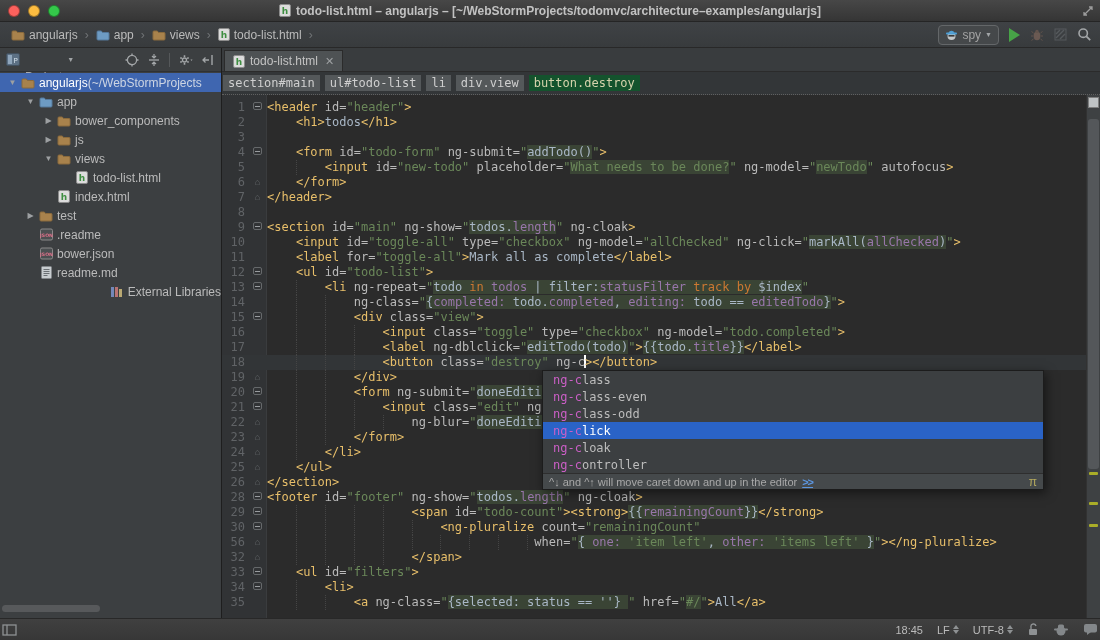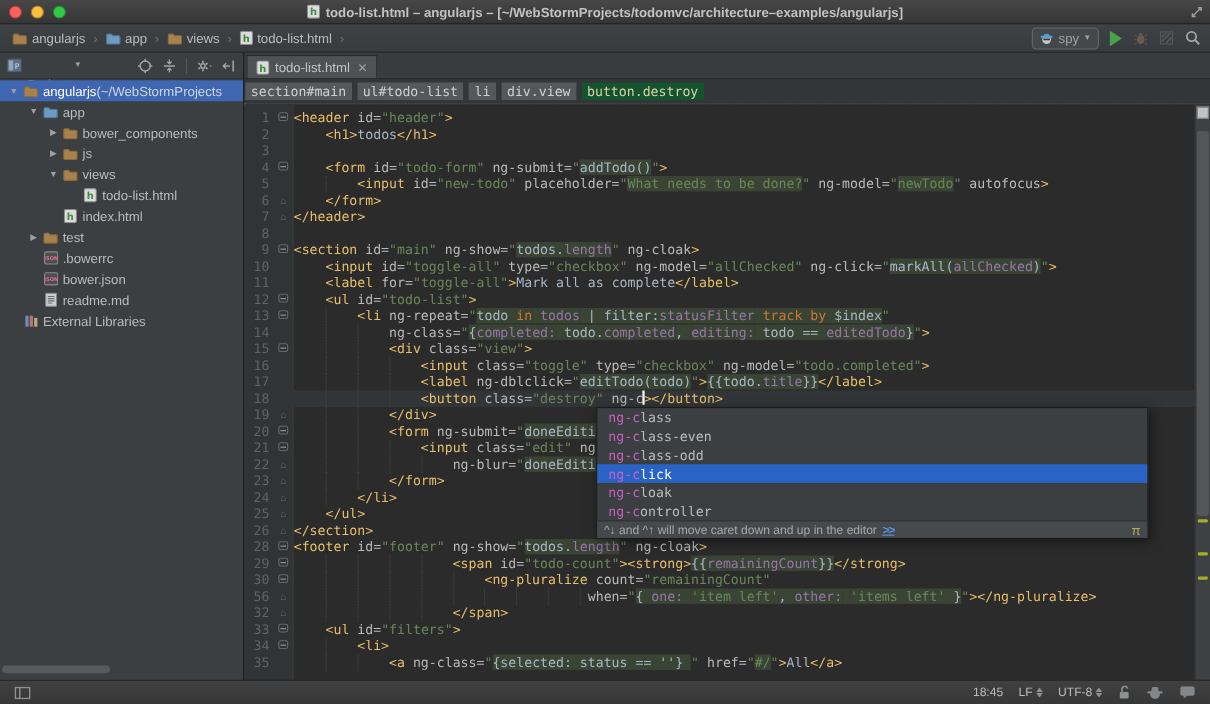--- a/index.html
+++ b/index.html
@@ -97,21 +97,21 @@
   .hint-pi { margin-left:auto; color:#B4A95E; font-size:12px; }
 
   
   .vtrack { position:absolute; right:0; top:0; bottom:0; width:14px; background:#3E4143; border-left:1px solid #323232; }
   .indicator-sq { position:absolute; top:2px; right:1px; width:11px; height:11px; background:#BFC3C5; border:1px solid #7E7E7E; }
   .vthumb { position:absolute; top:24px; right:1px; width:11px; height:350px; background:#54575A; border-radius:3px; }
   .stripe-mark { position:absolute; right:2px; width:9px; height:3px; background:#AAAD28; border-radius:1px; }
 
   
   .statusbar { height:22px; flex:0 0 22px; background:linear-gradient(#404040,#373737); border-top:1px solid #282828;
-    display:flex; align-items:center; padding:0 13px; gap:14px; font-size:11px; color:#BBBBBB; }
+    display:flex; align-items:center; padding:0 2px; gap:14px; font-size:11px; color:#BBBBBB; }
   .sb-right { margin-left:auto; display:flex; align-items:center; gap:14px; }
   .sb-widget { display:flex; align-items:center; gap:3px; }
   .updown { display:inline-flex; flex-direction:column; gap:1px; }
   .updown i { display:block; width:0; height:0; border-left:3px solid transparent; border-right:3px solid transparent; }
   .updown .u { border-bottom:4px solid #8E9193; }
   .updown .d { border-top:4px solid #8E9193; }
 
   svg { display:block; }
 </style>
 </head>
@@ -339,21 +339,21 @@
             <span class="tree-label">test</span>
           </div>
           <div class="tree-row" style="padding-left: 24px;">
             <span class="chev"></span>
             <span class="t-icon">
               <svg width="13" height="13">
                 <rect x="0.5" y="1" width="12" height="11" rx="1.5" fill="#4B4F51" stroke="#8A8A8A"></rect>
                 <text x="6.5" y="8.6" font-size="4.6" font-family="DejaVu Sans, sans-serif" font-weight="bold" fill="#E0708A" text-anchor="middle">JSON</text>
               </svg>
             </span>
-            <span class="tree-label">.bowerrc</span>
+            <span class="tree-label">.readme</span>
           </div>
           <div class="tree-row" style="padding-left: 24px;">
             <span class="chev"></span>
             <span class="t-icon">
               <svg width="13" height="13">
                 <rect x="0.5" y="1" width="12" height="11" rx="1.5" fill="#4B4F51" stroke="#8A8A8A"></rect>
                 <text x="6.5" y="8.6" font-size="4.6" font-family="DejaVu Sans, sans-serif" font-weight="bold" fill="#E0708A" text-anchor="middle">JSON</text>
               </svg>
             </span>
             <span class="tree-label">bower.json</span>
@@ -361,21 +361,21 @@
           <div class="tree-row" style="padding-left: 24px;">
             <span class="chev"></span>
             <span class="t-icon">
               <svg width="11" height="13">
                 <rect x="0.5" y="0.5" width="10" height="12" rx="1" fill="#C8CDD0" stroke="#83878A"></rect>
                 <path d="M2.5 3.5 h6 M2.5 5.5 h6 M2.5 7.5 h6 M2.5 9.5 h4" stroke="#6B7074" stroke-width="1"></path>
               </svg>
             </span>
             <span class="tree-label">readme.md</span>
           </div>
-          <div class="tree-row" style="padding-left: 6px;">
+          <div class="tree-row" style="padding-left: 6px; justify-content: flex-end;">
             <span class="chev"></span>
             <span class="t-icon">
               <svg width="13" height="13">
                 <rect x="1" y="2" width="3" height="10" fill="#7388B9"></rect>
                 <rect x="5" y="2" width="3" height="10" fill="#B97373"></rect>
                 <rect x="9" y="4" width="3" height="8" fill="#B9A973"></rect>
               </svg>
             </span>
             <span class="tree-label">External Libraries</span>
           </div>

